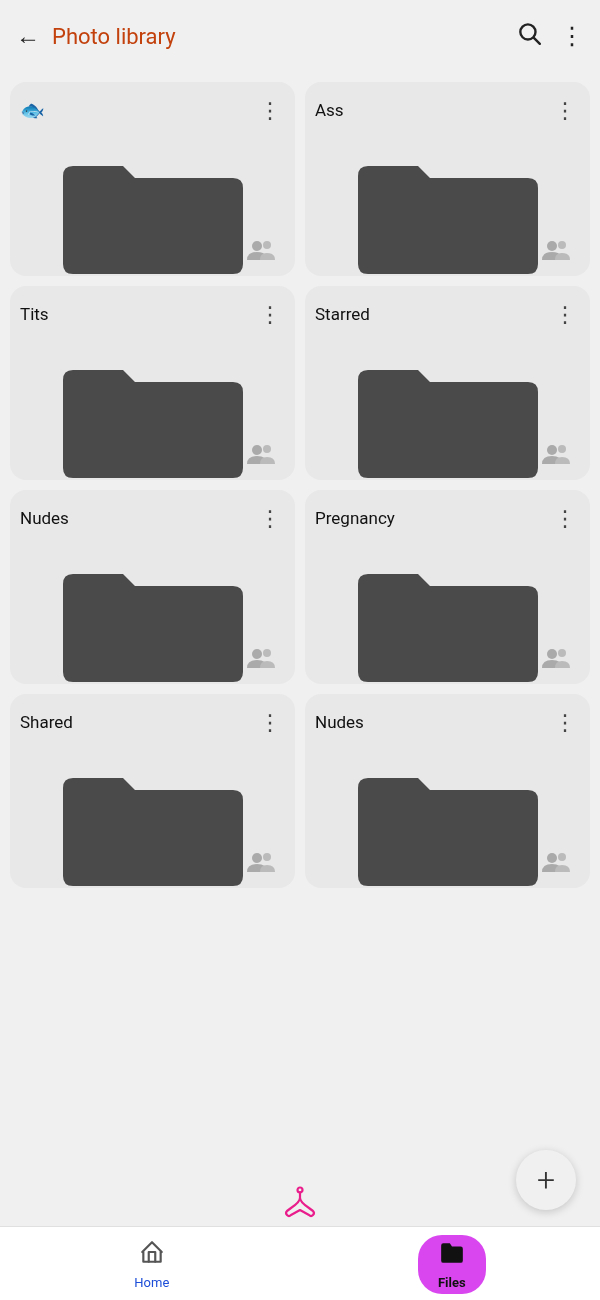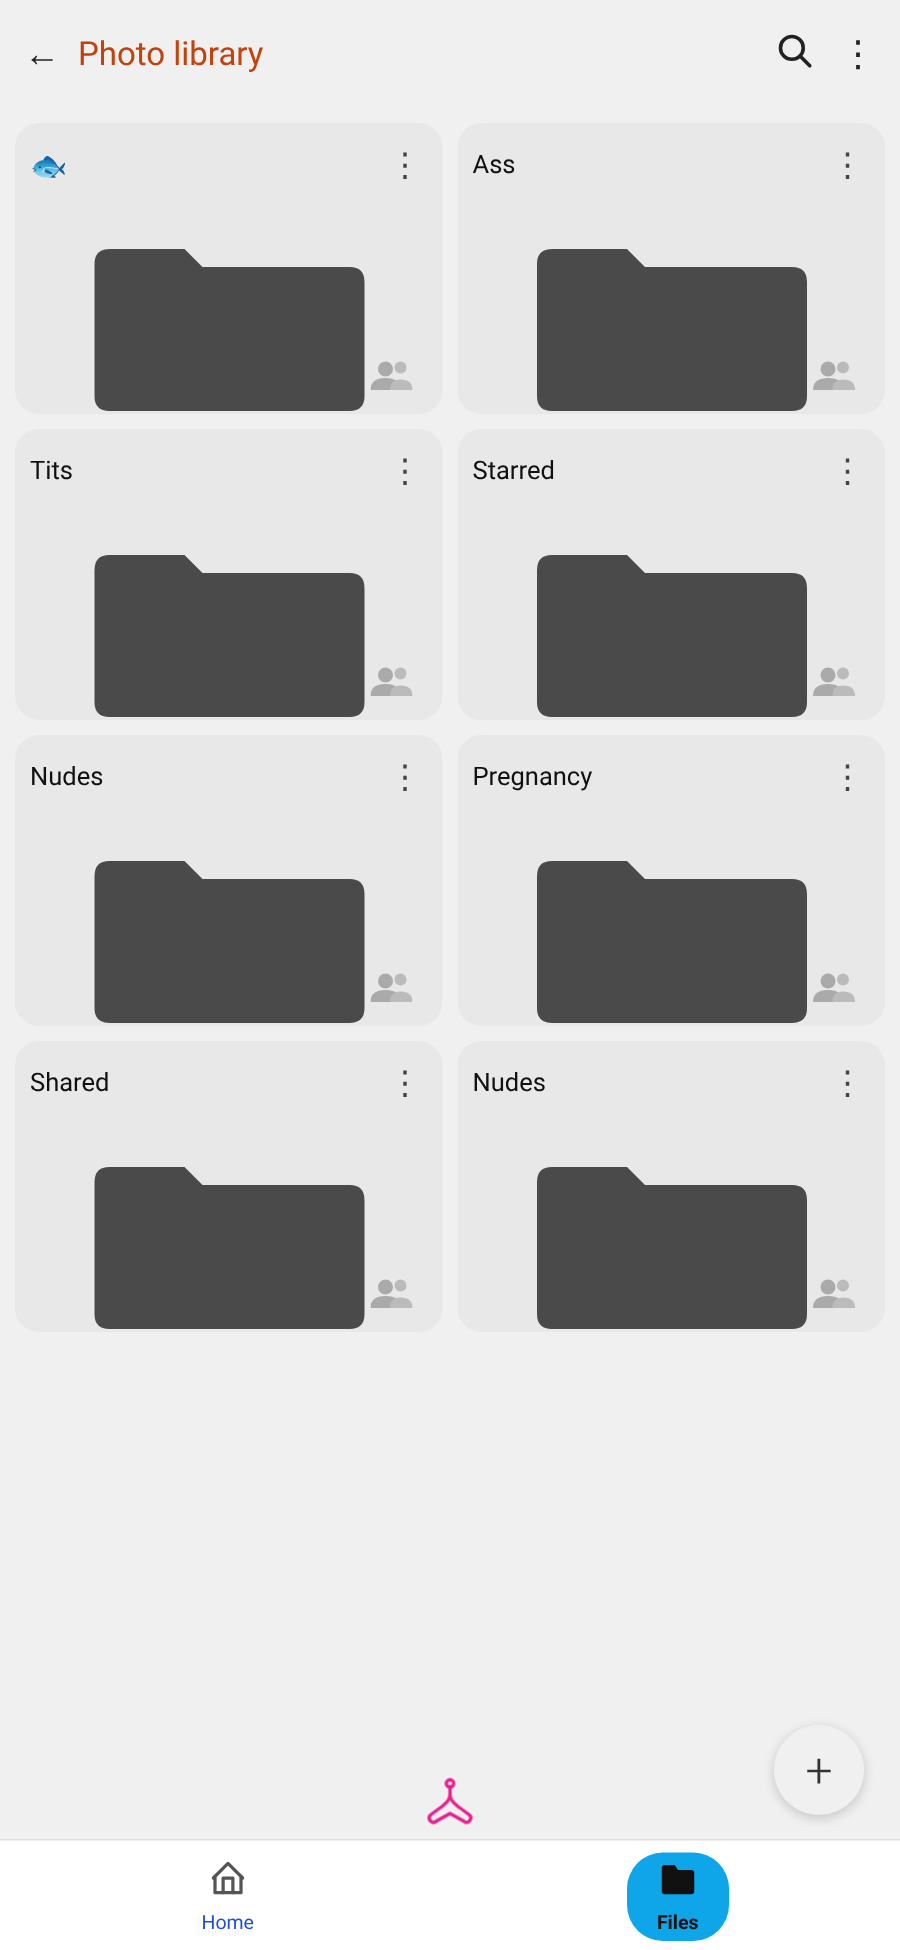--- a/index.html
+++ b/index.html
@@ -126,21 +126,21 @@
       display: flex;
       flex-direction: column;
       align-items: center;
       gap: 4px;
       cursor: pointer;
       padding: 4px 20px;
       border-radius: 24px;
     }
 
     .nav-item.active {
-      background: #0ea5e9;
+      background: #d946ef;
     }
 
     .nav-label {
       font-size: 13px;
       color: #1d4ed8;
     }
 
     .nav-item.active .nav-label {
       font-weight: 700;
       color: #111;

